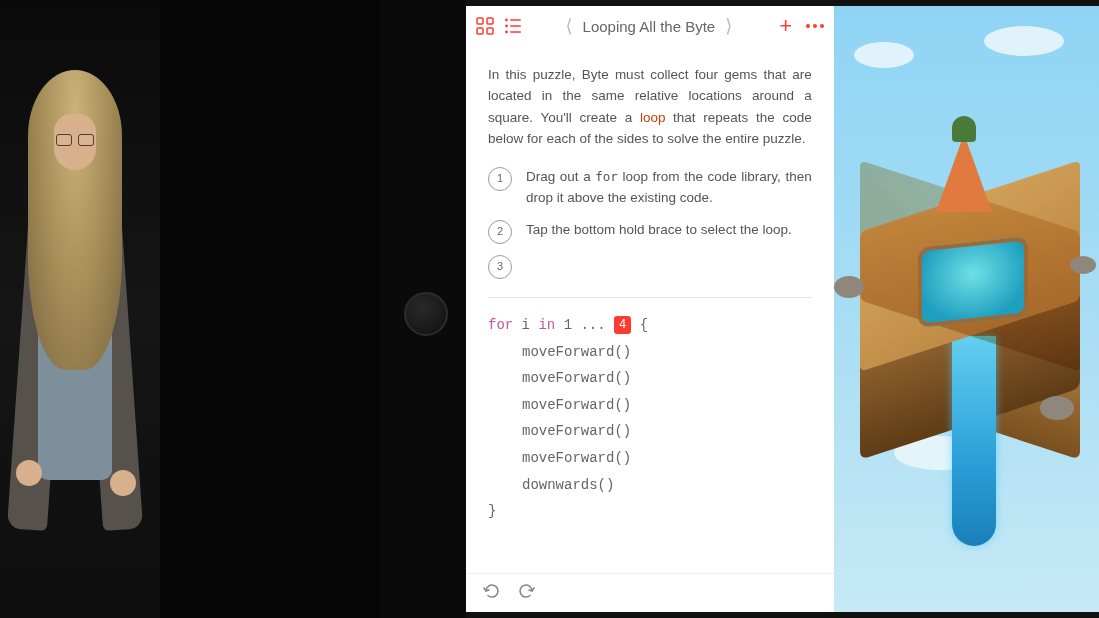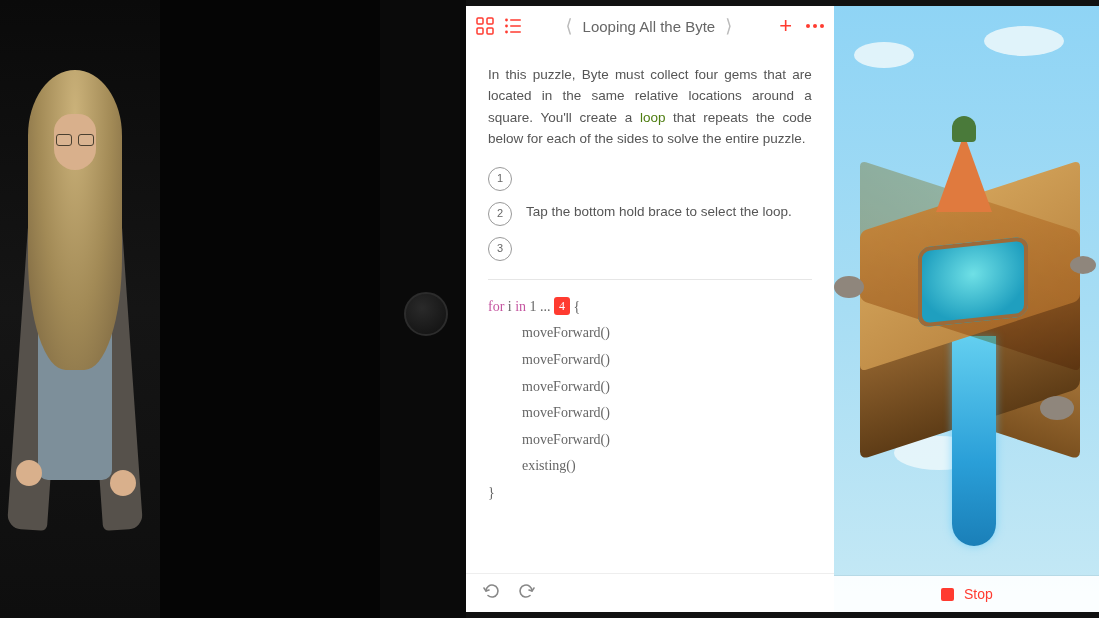--- a/index.html
+++ b/index.html
@@ -30,28 +30,28 @@
 .tb-icon{width:18px;height:18px;display:flex;align-items:center;justify-content:center;color:#ff3b30}
 .tb-icon svg{width:18px;height:18px}
 .tb-title{flex:1;text-align:center;color:#666;font-size:15px;font-weight:500;display:flex;align-items:center;justify-content:center;gap:10px}
 .tb-title .chev{color:#bbb;font-size:18px;font-weight:300}
 .tb-plus{font-size:22px;font-weight:300;color:#ff3b30;width:20px;text-align:center}
 .tb-more{display:flex;gap:3px}
 .tb-more span{width:4px;height:4px;background:#ff3b30;border-radius:50%}
 
 .content{flex:1;overflow:hidden;padding:4px 22px 0 22px;color:#555;font-size:13.5px;line-height:1.6}
 .intro{text-align:justify;margin-bottom:16px}
-.intro .kw{color:#4d7c0f}
+.intro .kw{color:#c2410c}
 .steps{list-style:none;margin:0 0 18px 0;padding:0}
 .steps li{display:flex;gap:14px;margin-bottom:10px;text-align:justify}
 .step-num{flex:0 0 22px;height:22px;border:1px solid #999;border-radius:50%;display:flex;align-items:center;justify-content:center;font-size:11px;color:#666;margin-top:1px}
 .step-txt{flex:1}
 .mono{font-family:Menlo,Consolas,monospace;font-size:12.5px;color:#555}
 .divider{height:1px;background:#e6e6e6;margin:4px 0 14px 0}
-.code{font-family:Liberation Serif, serif;font-size:14px;color:#666;line-height:1.9}
+.code{font-family:Liberation Mono, monospace;font-size:14px;color:#666;line-height:1.9}
 .code .kw{color:#c555a0}
 .code .ind{padding-left:34px;display:block}
 .code .token{display:inline-block;background:#ff3b30;color:#fff;border-radius:3px;padding:0 5px;line-height:18px;font-size:12px;vertical-align:1px}
 
 .bottombar{height:38px;border-top:1px solid #eee;display:flex;align-items:center;padding:0 16px;gap:18px;color:#888}
 .bottombar svg{width:18px;height:18px}
 
 .sky{position:absolute;inset:0;background:linear-gradient(180deg,#8fd4f5 0%,#a7ddf4 50%,#c6e9f5 100%)}
 .cloud{position:absolute;background:#e9f6fb;border-radius:50%;opacity:.9}
 .island{position:absolute;left:6px;top:150px;width:260px;height:290px}
@@ -127,20 +127,21 @@
         </div>
 
         <div class="content">
           <p class="intro">
             <span>In this puzzle, Byte must collect four gems that are located in the same relative locations around a square. You'll create a </span><span class="kw">loop</span><span> that repeats the code below for each of the sides to solve the entire puzzle.</span>
           </p>
 
           <ol class="steps">
             <li>
               <span class="step-num">1</span>
+              <span class="step-txt"><span>Drag out a </span><span class="mono">for</span><span> loop from the code library, then drop it above the existing code.</span></span>
             </li>
             <li>
               <span class="step-num">2</span>
               <span class="step-txt">Tap the bottom hold brace to select the loop.</span>
             </li>
             <li>
               <span class="step-num">3</span>
             </li>
           </ol>
 
@@ -148,21 +149,21 @@
 
           <div class="code">
             <div>
               <span class="kw">for</span><span> i </span><span class="kw">in</span><span> 1 ... </span><span class="token">4</span><span> {</span>
             </div>
             <span class="ind">moveForward()</span>
             <span class="ind">moveForward()</span>
             <span class="ind">moveForward()</span>
             <span class="ind">moveForward()</span>
             <span class="ind">moveForward()</span>
-            <span class="ind">existing()</span>
+            <span class="ind">downwards()</span>
             <div>}</div>
           </div>
         </div>
 
         <div class="bottombar">
           <span>
             <svg viewBox="0 0 18 18" fill="none" stroke="#888" stroke-width="1.6" stroke-linecap="round">
                 <path d="M4 9a6 6 0 1 1 2 4.5"></path>
                 <path d="M4 9l-2-3M4 9l3-1"></path>
               </svg>
@@ -189,21 +190,17 @@
           <div class="iso-top"></div>
           <div class="iso-top2"></div>
           <div class="pool"></div>
           <div class="carrot"></div>
           <div class="carrot-top"></div>
           <div class="rock" style="left:-6px;top:120px;width:30px;height:22px"></div>
           <div class="rock" style="left:230px;top:100px;width:26px;height:18px"></div>
           <div class="rock" style="left:200px;top:240px;width:34px;height:24px"></div>
         </div>
 
-        <div class="stopbar">
-          <span class="sq"></span>
-          <span>Stop</span>
-        </div>
       </div>
 
     </div>
   </div>
 </div>
 
 </body></html>

